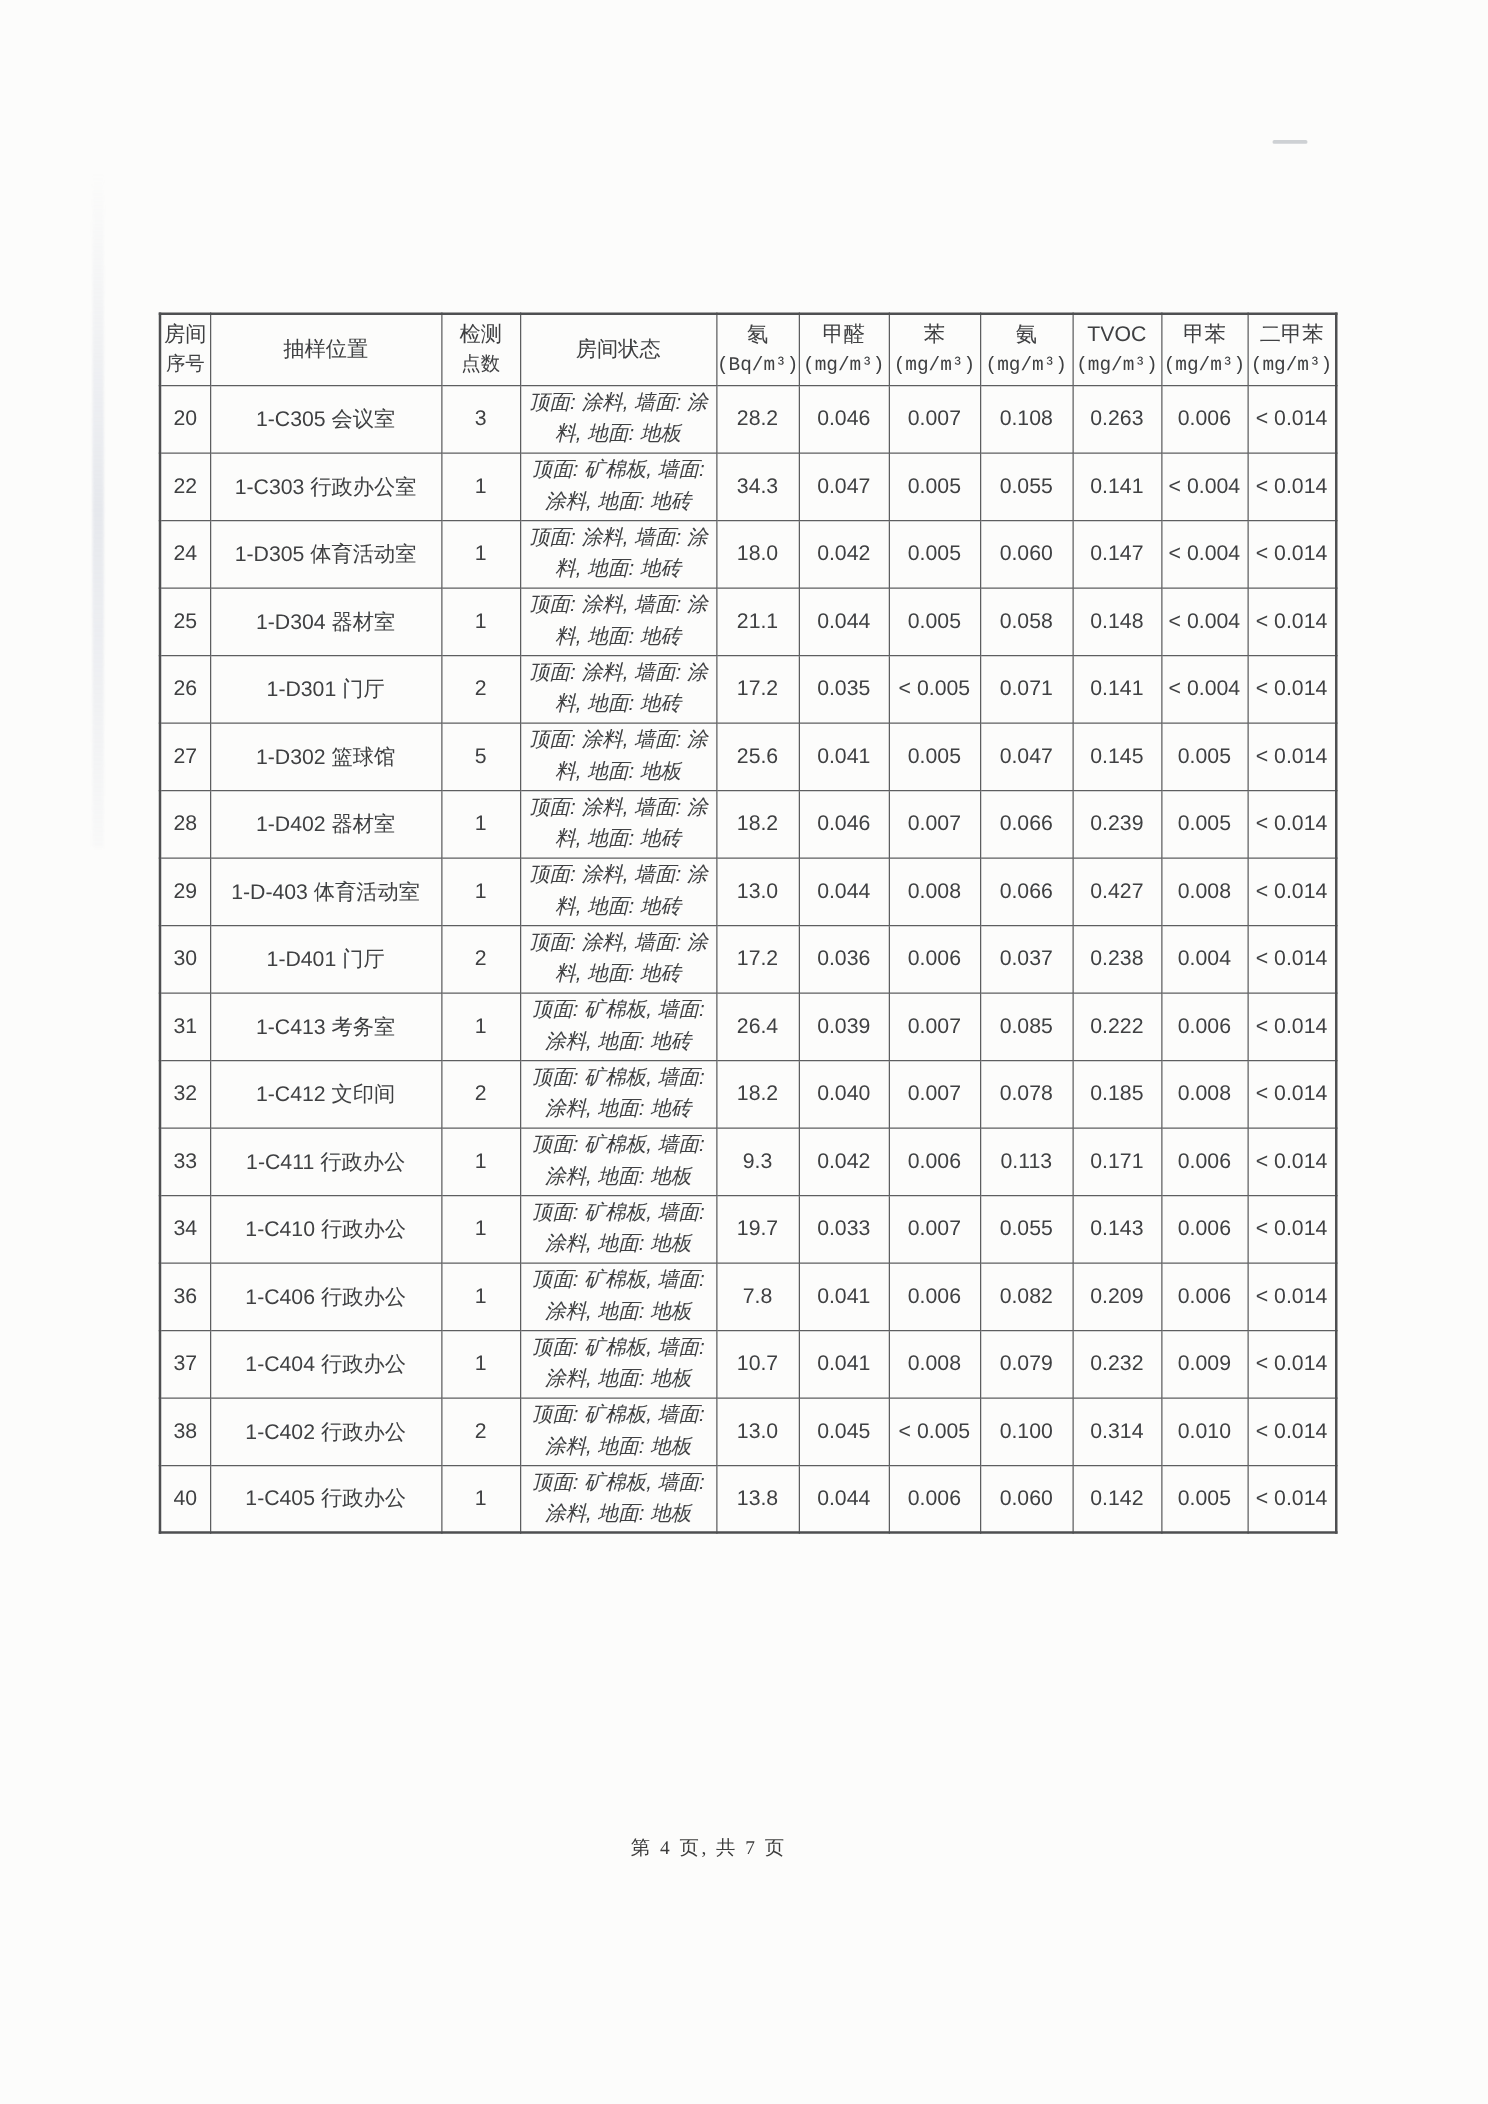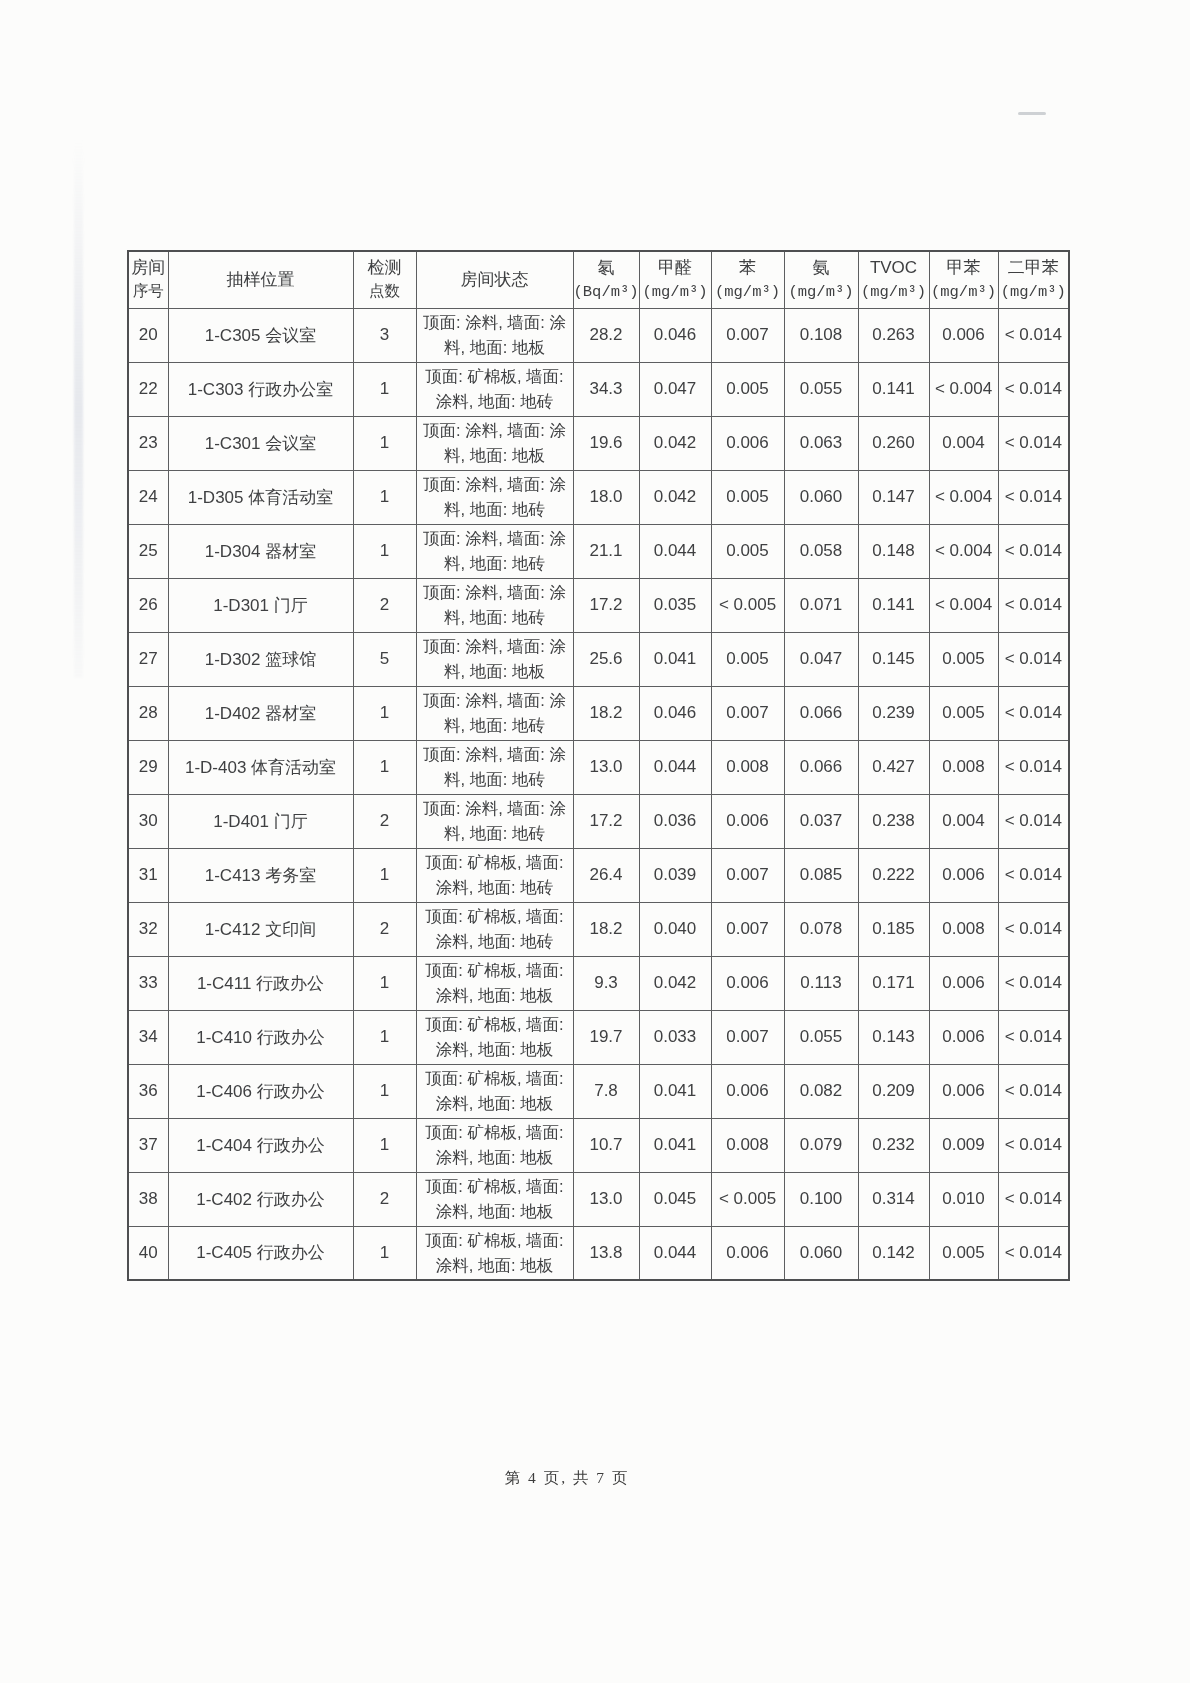--- a/index.html
+++ b/index.html
@@ -41,20 +41,21 @@
   .report-table thead tr { height: 57px; padding-left: 24px; }
   .report-table tbody tr { height: 54px; }
   .report-table th .h1 { line-height: 24px; }
   .report-table th .h2 { line-height: 24px; font-size: 15.5px; font-family: Liberation Mono, monospace; }
   td.cell-condition {
     font-size: 16.5px;
     line-height: 25px;
     padding: 1px 4px;
     text-align: center;
     word-break: break-all;
+    font-style: italic;
   }
   td.cell-location { padding: 0 16px; }
   .page-footer {
     position: absolute; top: 1468px; left: 0;
     width: 1190px;
     text-align: center;
     transform: translateX(-28px);
     font-family: "Liberation Serif", serif;
     font-size: 15.5px;
     letter-spacing: 2px;
@@ -148,33 +149,20 @@
         <td class="cell-condition">顶面: 矿棉板, 墙面: 涂料, 地面: 地砖</td>
         <td class="cell-radon">34.3</td>
         <td class="cell-formaldehyde">0.047</td>
         <td class="cell-benzene">0.005</td>
         <td class="cell-ammonia">0.055</td>
         <td class="cell-tvoc">0.141</td>
         <td class="cell-toluene">&lt; 0.004</td>
         <td class="cell-xylene">&lt; 0.014</td>
       </tr>
       <tr>
-        <td class="cell-no">23</td>
-        <td class="cell-location">1-C301 会议室</td>
-        <td class="cell-points">1</td>
-        <td class="cell-condition">顶面: 涂料, 墙面: 涂料, 地面: 地板</td>
-        <td class="cell-radon">19.6</td>
-        <td class="cell-formaldehyde">0.042</td>
-        <td class="cell-benzene">0.006</td>
-        <td class="cell-ammonia">0.063</td>
-        <td class="cell-tvoc">0.260</td>
-        <td class="cell-toluene">0.004</td>
-        <td class="cell-xylene">&lt; 0.014</td>
-      </tr>
-      <tr>
         <td class="cell-no">24</td>
         <td class="cell-location">1-D305 体育活动室</td>
         <td class="cell-points">1</td>
         <td class="cell-condition">顶面: 涂料, 墙面: 涂料, 地面: 地砖</td>
         <td class="cell-radon">18.0</td>
         <td class="cell-formaldehyde">0.042</td>
         <td class="cell-benzene">0.005</td>
         <td class="cell-ammonia">0.060</td>
         <td class="cell-tvoc">0.147</td>
         <td class="cell-toluene">&lt; 0.004</td>

